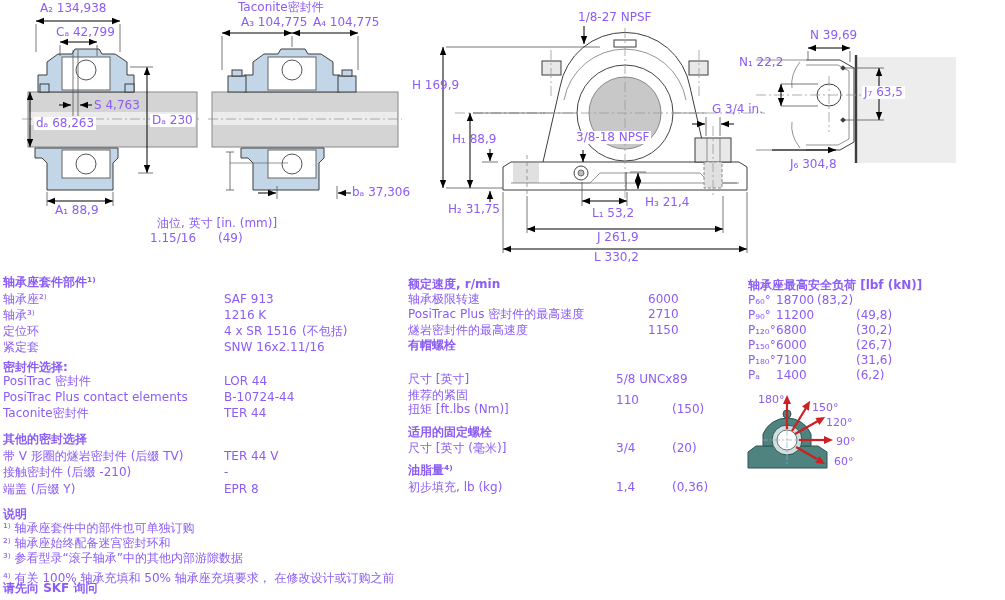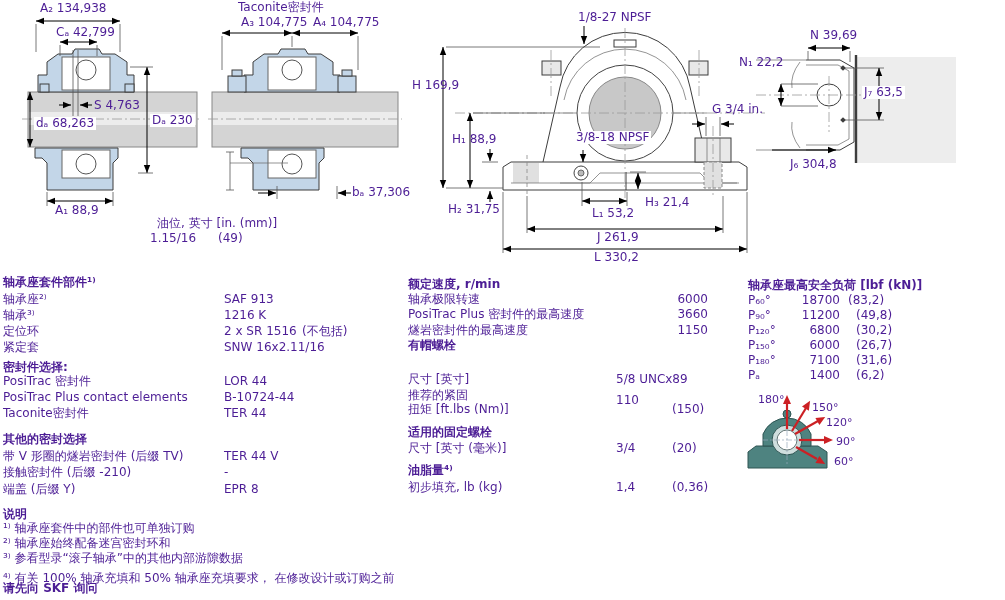--- a/index.html
+++ b/index.html
@@ -1,21 +1,21 @@
 <!DOCTYPE html>
 <html><head>
 <meta charset="utf-8">
 <style>
   html,body{margin:0;padding:0;background:#fff;}
   .stage{position:relative;width:1005px;height:600px;background:#fff;overflow:hidden;
-         font-family:"DejaVu Sans","Liberation Sans",sans-serif;color:#4c1d95;}
+         font-family:"DejaVu Sans","Liberation Sans",sans-serif;color:#8b5cf6;}
   .t{position:absolute;white-space:nowrap;font-size:12px;line-height:13px;}
   .b{font-weight:bold;}
   .wbg{background:#fff;padding:0 2px;}
-  .ra{text-align:right;}
+  .ra{text-align:left;}
   svg{position:absolute;left:0;top:0;}
   .dim{stroke:#000;stroke-width:1;}
   .ext{stroke:#555;stroke-width:.8;}
   .out{stroke:#3d3d3d;stroke-width:1;fill:none;}
   .thin{stroke:#666;stroke-width:.7;fill:none;}
   .cl{stroke:#999;stroke-width:.8;stroke-dasharray:10 3 2 3;fill:none;}
   .dash{stroke:#888;stroke-width:.8;stroke-dasharray:4 3;fill:none;}
 </style>
 </head>
 <body>
@@ -201,21 +201,21 @@
   <span class="t wbg" style="left:862px;top:86px">J₇ 63,5</span>
   <span class="t" style="left:790px;top:158px">J₆ 304,8</span>
 
   <div>
     <span class="t b" style="left:3px;top:276px">轴承座套件部件¹⁾</span>
     <span class="t" style="left:3px;top:293px">轴承座²⁾</span>
     <span class="t" style="left:224px;top:293px">SAF 913</span>
     <span class="t" style="left:3px;top:309px">轴承³⁾</span>
     <span class="t" style="left:224px;top:309px">1216 K</span>
     <span class="t" style="left:3px;top:325px">定位环</span>
-    <span class="t" style="left:224px;top:325px">2 x SR 1516</span>
+    <span class="t" style="left:224px;top:325px">4 x SR 1516</span>
     <span class="t" style="left:302px;top:325px">(不包括)</span>
     <span class="t" style="left:3px;top:341px">紧定套</span>
     <span class="t" style="left:224px;top:341px">SNW 16x2.11/16</span>
 
     <span class="t b" style="left:3px;top:361px">密封件选择:</span>
     <span class="t" style="left:3px;top:375px">PosiTrac 密封件</span>
     <span class="t" style="left:224px;top:375px">LOR 44</span>
     <span class="t" style="left:3px;top:391px">PosiTrac Plus contact elements</span>
     <span class="t" style="left:224px;top:391px">B-10724-44</span>
     <span class="t" style="left:3px;top:407px">Taconite密封件</span>
@@ -228,21 +228,21 @@
     <span class="t" style="left:224px;top:466px">-</span>
     <span class="t" style="left:3px;top:483px">端盖 (后缀 Y)</span>
     <span class="t" style="left:224px;top:483px">EPR 8</span>
   </div>
 
   <div>
     <span class="t b" style="left:408px;top:278px">额定速度, r/min</span>
     <span class="t" style="left:408px;top:293px">轴承极限转速</span>
     <span class="t ra" style="left:648px;top:293px;width:60px">6000</span>
     <span class="t" style="left:408px;top:308px">PosiTrac Plus 密封件的最高速度</span>
-    <span class="t ra" style="left:648px;top:308px;width:60px">3660</span>
+    <span class="t ra" style="left:648px;top:308px;width:60px">2710</span>
     <span class="t" style="left:408px;top:324px">燧岩密封件的最高速度</span>
     <span class="t ra" style="left:648px;top:324px;width:60px">1150</span>
   </div>
 
   <div>
     <span class="t b" style="left:408px;top:339px">有帽螺栓</span>
     <span class="t" style="left:408px;top:373px">尺寸 [英寸]</span>
     <span class="t" style="left:616px;top:373px">5/8 UNCx89</span>
     <span class="t" style="left:408px;top:389px">推荐的紧固</span>
     <span class="t" style="left:408px;top:403px">扭矩 [ft.lbs (Nm)]</span>
@@ -261,21 +261,21 @@
     <span class="t b" style="left:408px;top:464px">油脂量⁴⁾</span>
     <span class="t" style="left:408px;top:481px">初步填充, lb (kg)</span>
     <span class="t" style="left:616px;top:481px">1,4</span>
     <span class="t" style="left:672px;top:481px">(0,36)</span>
   </div>
 
   <div>
     <span class="t b" style="left:748px;top:279px">轴承座最高安全负荷 [lbf (kN)]</span>
     <span class="t" style="left:748px;top:294px">P₆₀°</span>
     <span class="t ra" style="left:776px;top:294px;width:64px">18700</span>
-    <span class="t" style="left:848px;top:294px">(83,2)</span>
+    <span class="t" style="left:817px;top:294px">(83,2)</span>
     <span class="t" style="left:748px;top:309px">P₉₀°</span>
     <span class="t ra" style="left:776px;top:309px;width:64px">11200</span>
     <span class="t" style="left:856px;top:309px">(49,8)</span>
     <span class="t" style="left:748px;top:324px">P₁₂₀°</span>
     <span class="t ra" style="left:776px;top:324px;width:64px">6800</span>
     <span class="t" style="left:856px;top:324px">(30,2)</span>
     <span class="t" style="left:748px;top:339px">P₁₅₀°</span>
     <span class="t ra" style="left:776px;top:339px;width:64px">6000</span>
     <span class="t" style="left:856px;top:339px">(26,7)</span>
     <span class="t" style="left:748px;top:354px">P₁₈₀°</span>

